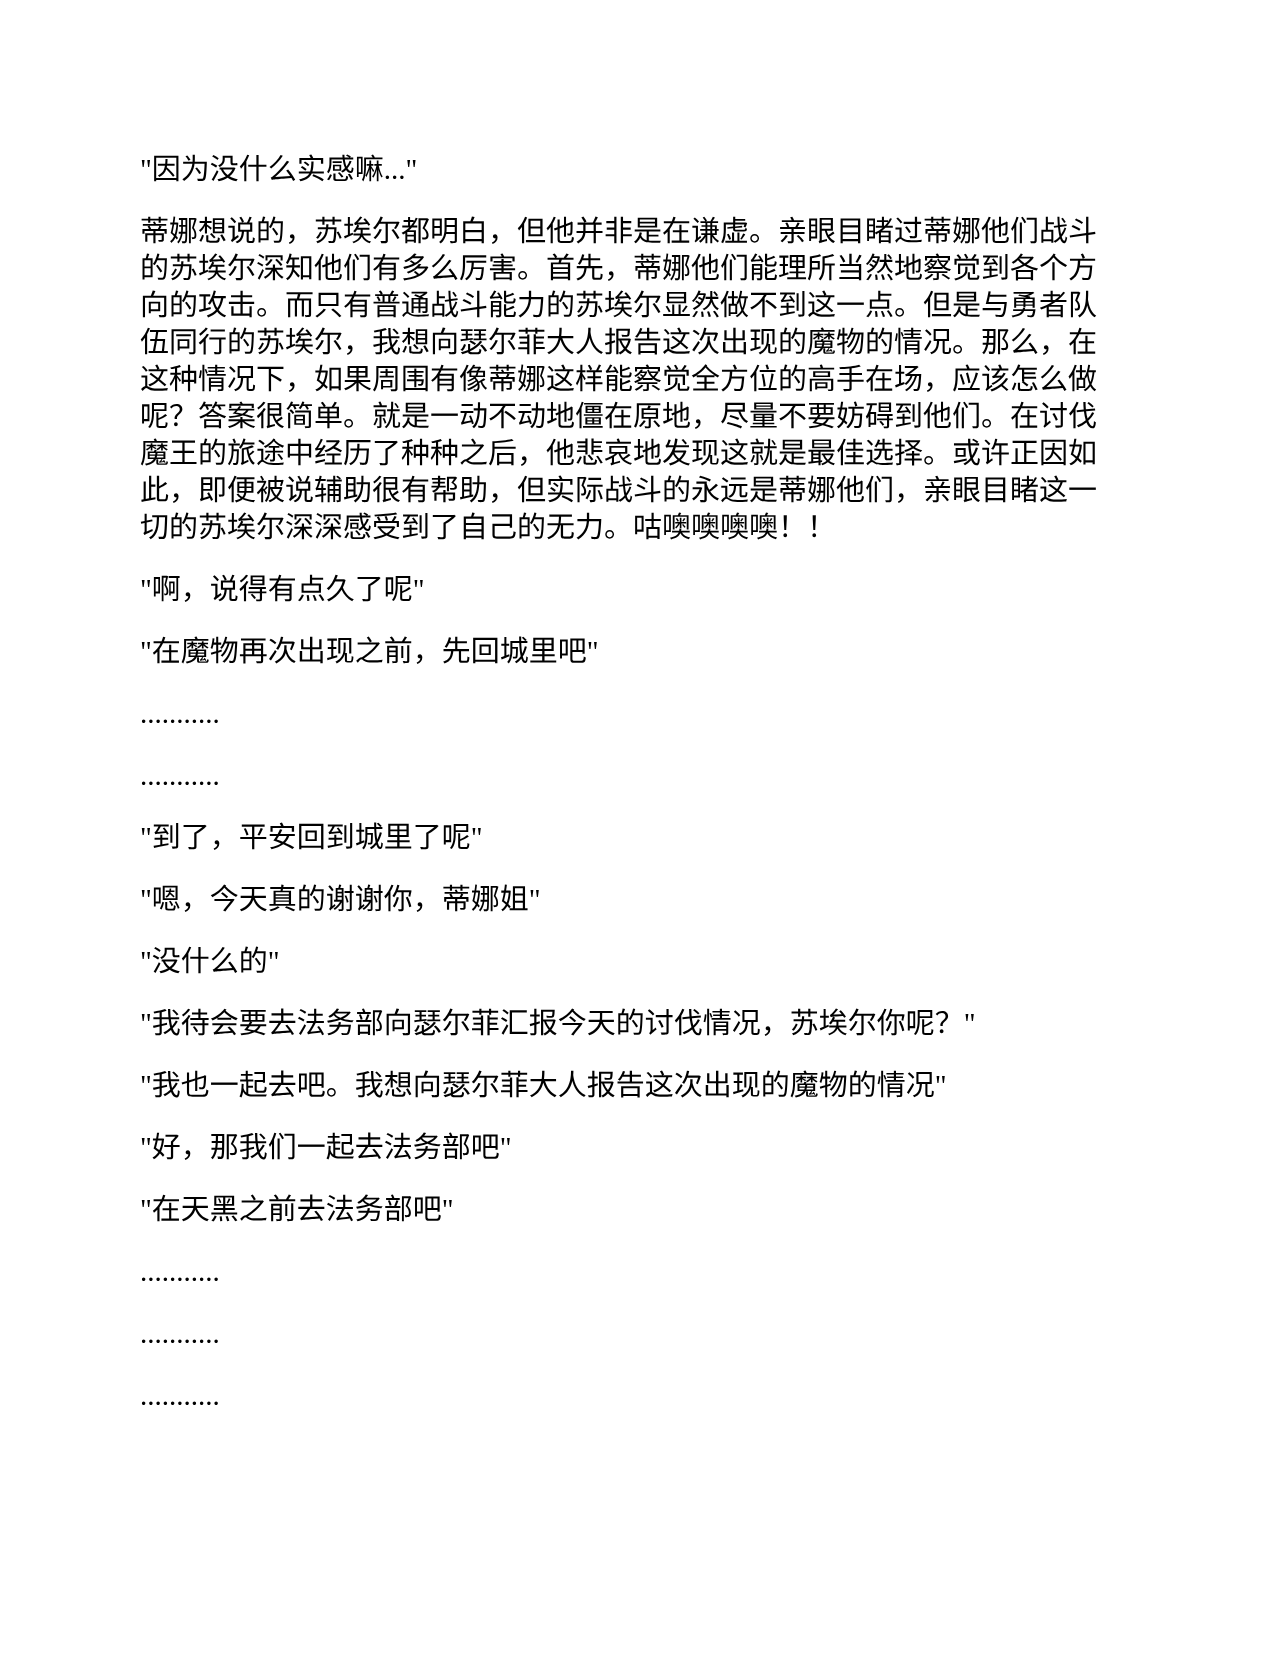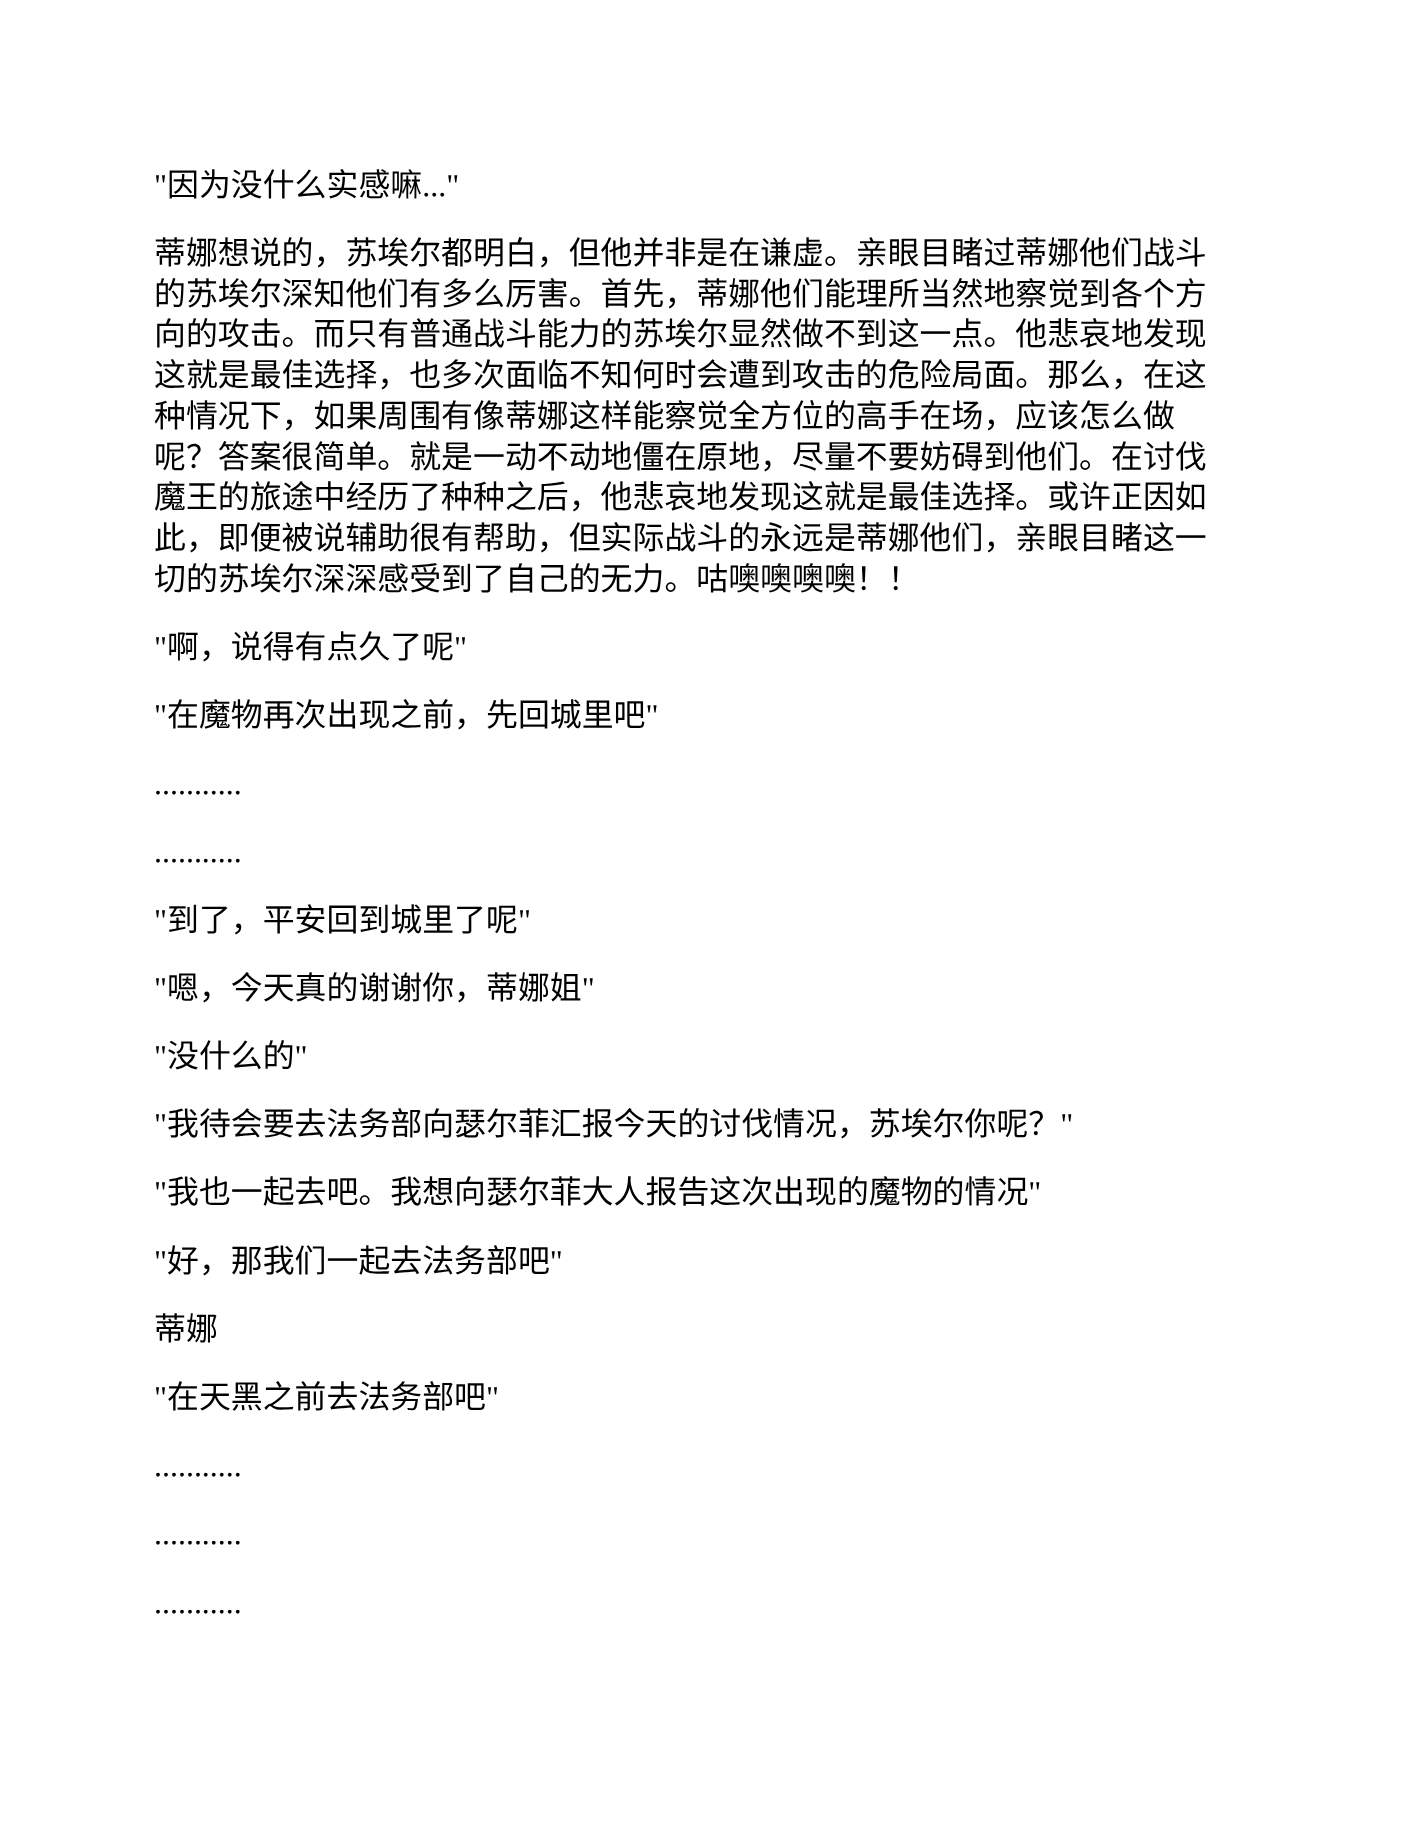--- a/index.html
+++ b/index.html
@@ -38,30 +38,29 @@
     word-break: break-all;
     white-space: normal;
   }
 </style>
 </head>
 <body>
 
 <div class="page">
   <div class="page-content">
     <p>"因为没什么实感嘛..."</p>
-    <p>蒂娜想说的，苏埃尔都明白，但他并非是在谦虚。亲眼目睹过蒂娜他们战斗的苏埃尔深知他们有多么厉害。首先，蒂娜他们能理所当然地察觉到各个方向的攻击。而只有普通战斗能力的苏埃尔显然做不到这一点。他悲哀地发现这就是最佳选择，也多次面临不知何时会遭到攻击的危险局面。那么，在这种情况下，如果周围有像蒂娜这样能察觉全方位的高手在场，应该怎么做呢？答案很简单。就是一动不动地僵在原地，尽量不要妨碍到他们。在讨伐魔王的旅途中经历了种种之后，他悲哀地发现这就是最佳选择。或许正因如此，即便被说辅助很有帮助，但实际战斗的永远是蒂娜他们，亲眼目睹这一切的苏埃尔深深感受到了自己的无力。咕噢噢噢噢！！</p>
+    <p>蒂娜想说的，苏埃尔都明白，但他并非是在谦虚。亲眼目睹过蒂娜他们战斗的苏埃尔深知他们有多么厉害。首先，蒂娜他们能理所当然地察觉到各个方向的攻击。而只有普通战斗能力的苏埃尔显然做不到这一点。但是与勇者队伍同行的苏埃尔，我想向瑟尔菲大人报告这次出现的魔物的情况。那么，在这种情况下，如果周围有像蒂娜这样能察觉全方位的高手在场，应该怎么做呢？答案很简单。就是一动不动地僵在原地，尽量不要妨碍到他们。在讨伐魔王的旅途中经历了种种之后，他悲哀地发现这就是最佳选择。或许正因如此，即便被说辅助很有帮助，但实际战斗的永远是蒂娜他们，亲眼目睹这一切的苏埃尔深深感受到了自己的无力。咕噢噢噢噢！！</p>
     <p>"啊，说得有点久了呢"</p>
     <p>"在魔物再次出现之前，先回城里吧"</p>
     <p>...........</p>
     <p>...........</p>
     <p>"到了，平安回到城里了呢"</p>
     <p>"嗯，今天真的谢谢你，蒂娜姐"</p>
     <p>"没什么的"</p>
     <p>"我待会要去法务部向瑟尔菲汇报今天的讨伐情况，苏埃尔你呢？"</p>
     <p>"我也一起去吧。我想向瑟尔菲大人报告这次出现的魔物的情况"</p>
     <p>"好，那我们一起去法务部吧"</p>
-    <p>蒂娜</p>
     <p>"在天黑之前去法务部吧"</p>
     <p>...........</p>
     <p>...........</p>
     <p>...........</p>
   </div>
 </div>
 
 </body></html>

